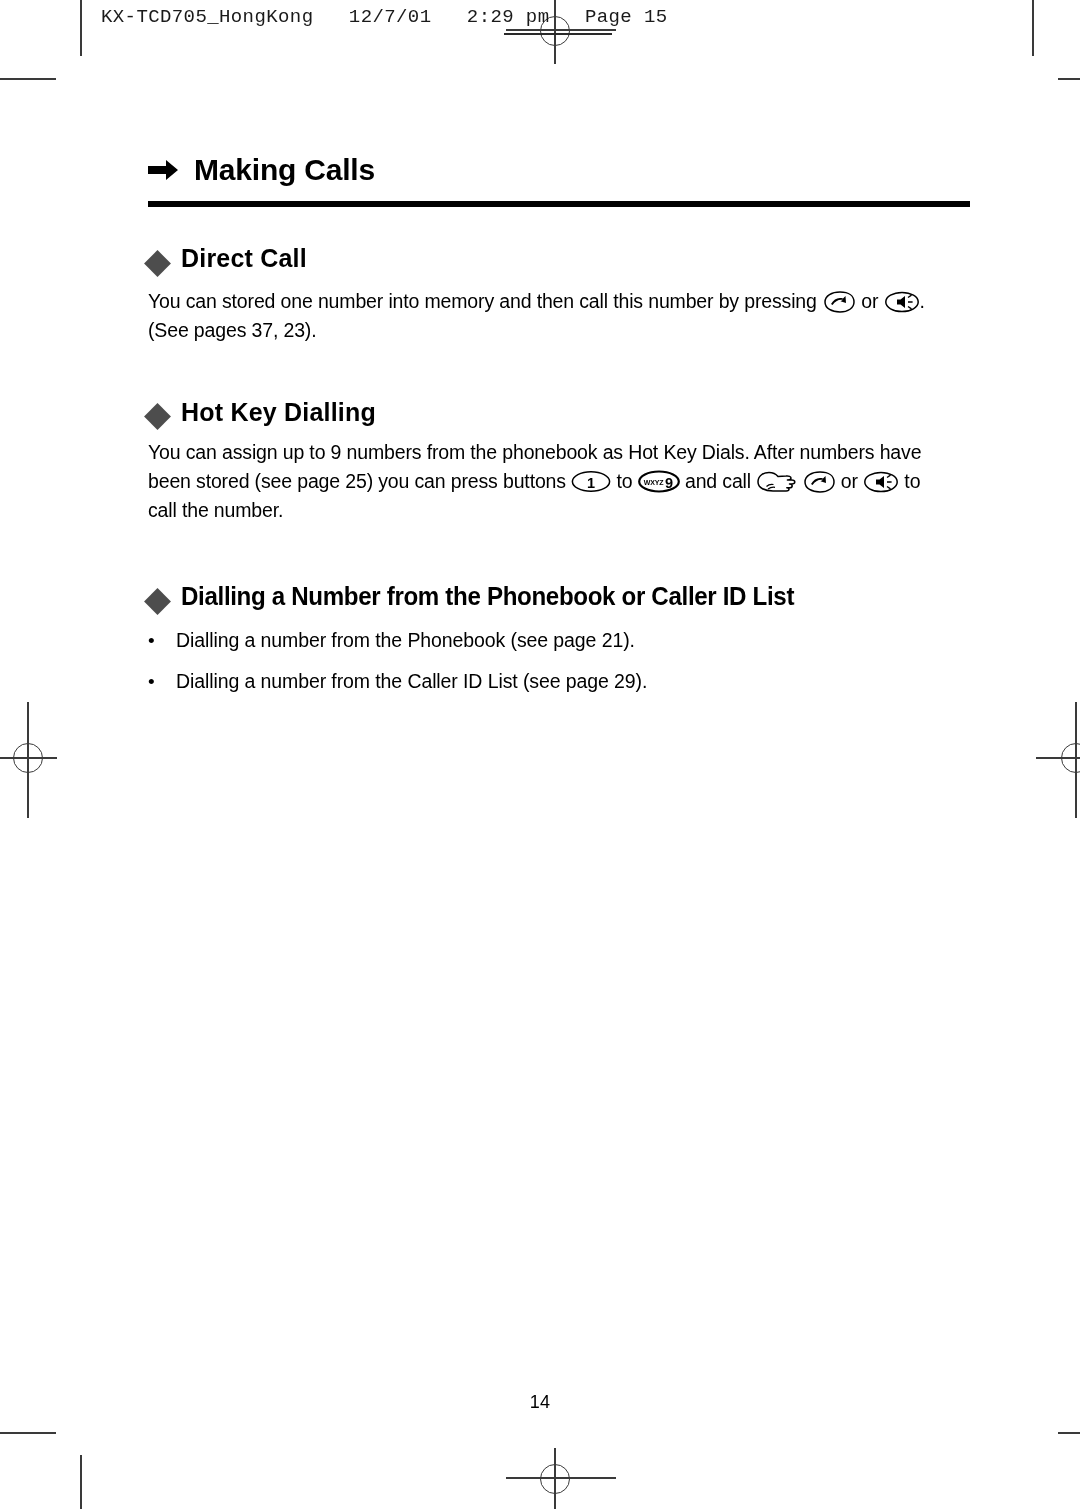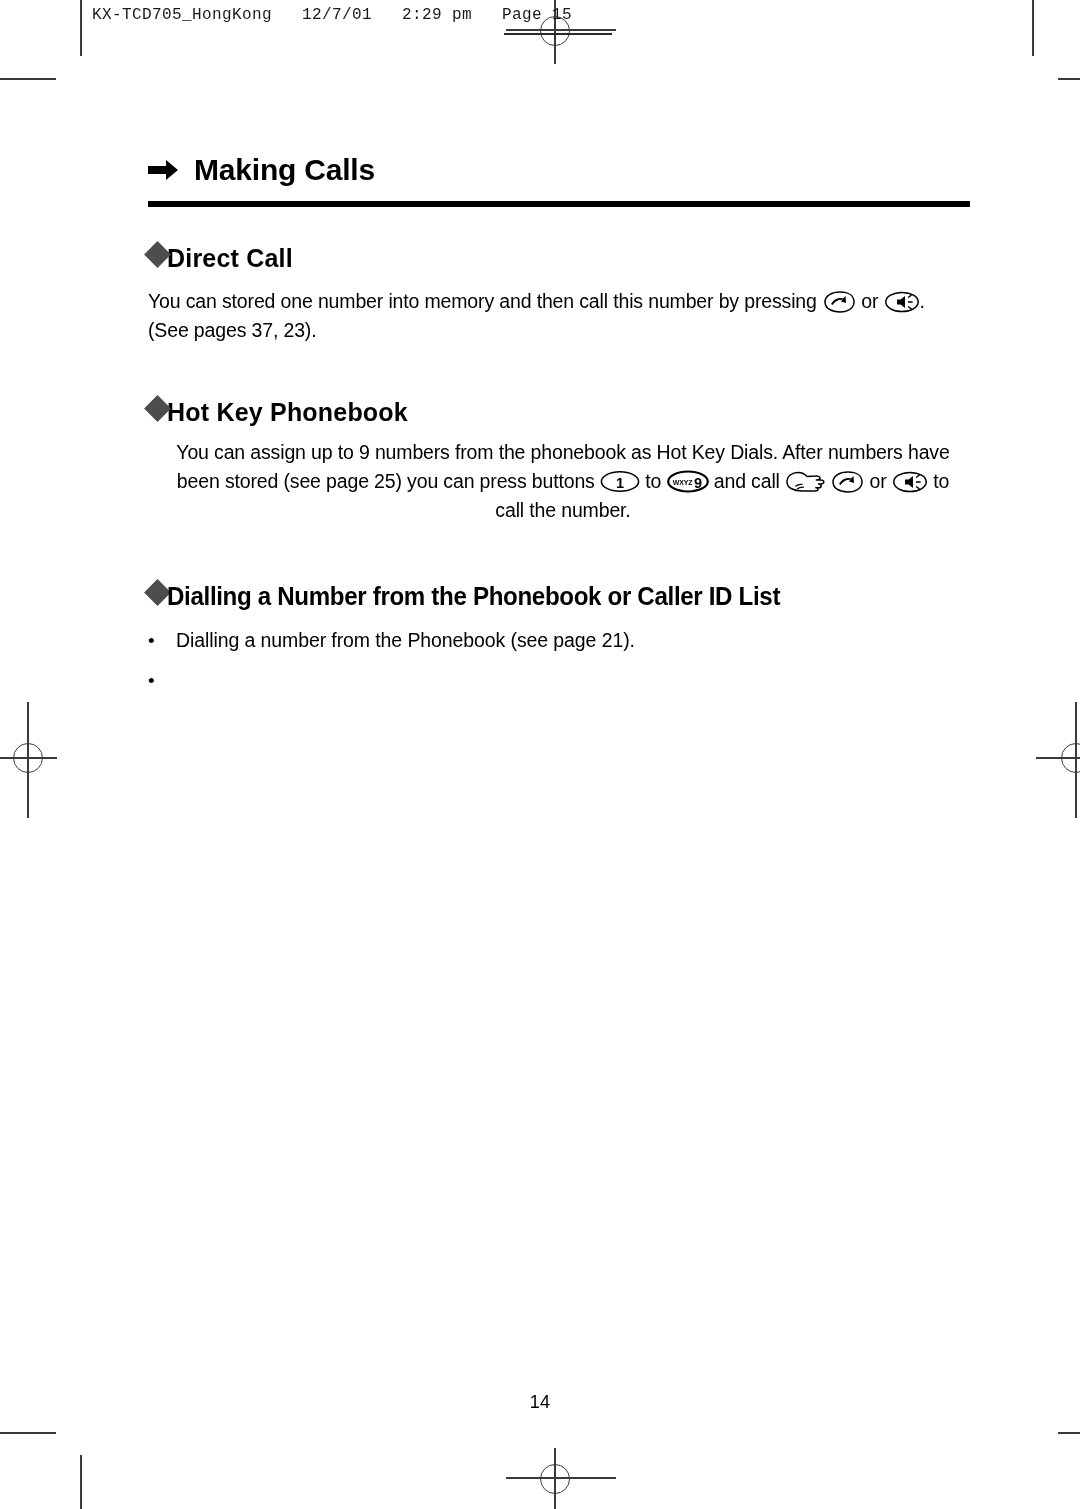--- a/index.html
+++ b/index.html
@@ -33,24 +33,24 @@
   }
   .reg-mark .reg-h,
   .reg-mark .reg-v {
     position: absolute;
     background: #3a3a3a;
   }
 
   
   .proof-header {
     position: absolute;
-    left: 92px;
+    left: 101px;
     top: 6px;
     font-family: "Liberation Mono", "DejaVu Sans Mono", monospace;
-    font-size: 16px;
+    font-size: 19px;
     letter-spacing: 0.4px;
     color: #1a1a1a;
     white-space: pre;
   }
   .proof-underline {
     position: absolute;
     left: 504px;
     top: 33px;
     width: 108px;
     height: 1.5px;
@@ -96,21 +96,22 @@
   .chapter-rule {
     margin-top: 9px;
     width: 822px;
     height: 6px;
     background: #000000;
   }
 
   
   .section-head {
     display: flex;
-    align-items: flex-start;
+    align-items: flex-end;
+    gap: 14px;
   }
   .diamond-icon {
     width: 19px;
     height: 19px;
     flex: 0 0 auto;
     background: #4d4d4d;
     transform: rotate(45deg);
   }
   .section-title {
     font-size: 25px;
@@ -131,21 +132,21 @@
   .sec-dialling    { margin-top: 58px; }
 
   
   .para {
     font-size: 19.5px;
     line-height: 29px;
     letter-spacing: -0.15px;
     margin-top: 14px;
     width: 830px;
   }
-  .para.tight { margin-top: 12px; text-align: center; }
+  .para.tight { margin-top: 12px; }
 
   
   .key {
     display: inline-block;
     vertical-align: -5px;
     position: relative;
   }
   .key svg { display: block; }
 
   
@@ -244,21 +245,21 @@
         </svg></span><span> or </span><span class="key"><svg width="36" height="22" viewBox="0 0 36 22">
           <ellipse cx="18" cy="11" rx="16.2" ry="9.6" fill="#ffffff" stroke="#000000" stroke-width="1.5"></ellipse>
           <path d="M13 8.5 L16.5 8.5 L21 5 L21 17 L16.5 13.5 L13 13.5 Z" fill="#000000"></path>
           <path d="M24 6.5 L27.5 4.2 M24 11 L28.6 11 M24 15.5 L27.5 17.8" stroke="#000000" stroke-width="1.4" fill="none"></path>
         </svg></span><span>.</span><br>
       <span>(See pages 37, 23).</span>
     </div>
 
     <div class="section-head sec-hot-key">
       <div class="diamond-icon"></div>
-      <div class="section-title">Hot Key Phonebook</div>
+      <div class="section-title">Hot Key Dialling</div>
     </div>
 
     <div class="para tight">
       <span>You can assign up to 9 numbers from the phonebook as Hot Key Dials. After numbers have</span><br>
       <span>been stored (see page 25) you can press buttons </span><span class="key"><svg width="40" height="23" viewBox="0 0 40 23">
           <ellipse cx="20" cy="11.5" rx="18.6" ry="9.8" fill="#ffffff" stroke="#000000" stroke-width="1.5"></ellipse>
           <text x="20" y="17.6" text-anchor="middle" font-family="Liberation Sans, sans-serif" font-size="14.5" font-weight="bold" fill="#000000">1</text>
         </svg></span><span> to </span><span class="key"><svg width="42" height="23" viewBox="0 0 42 23">
           <ellipse cx="21" cy="11.5" rx="19.8" ry="10" fill="#ffffff" stroke="#000000" stroke-width="2.2"></ellipse>
           <text x="15.5" y="15.2" text-anchor="middle" font-family="Liberation Sans, sans-serif" font-size="7" font-weight="bold" fill="#000000">WXYZ</text>
@@ -286,19 +287,20 @@
       <div class="section-title wide">Dialling a Number from the Phonebook or Caller ID List</div>
     </div>
 
     <div class="bullet-list">
       <div class="bullet-row">
         <div class="bullet-dot">•</div>
         <div class="bullet-text">Dialling a number from the Phonebook (see page 21).</div>
       </div>
       <div class="bullet-row">
         <div class="bullet-dot">•</div>
+        <div class="bullet-text">Dialling a number from the Caller ID List (see page 29).</div>
       </div>
     </div>
 
   </div>
 
   <div class="page-number">14</div>
 </div>
 
 </body></html>

